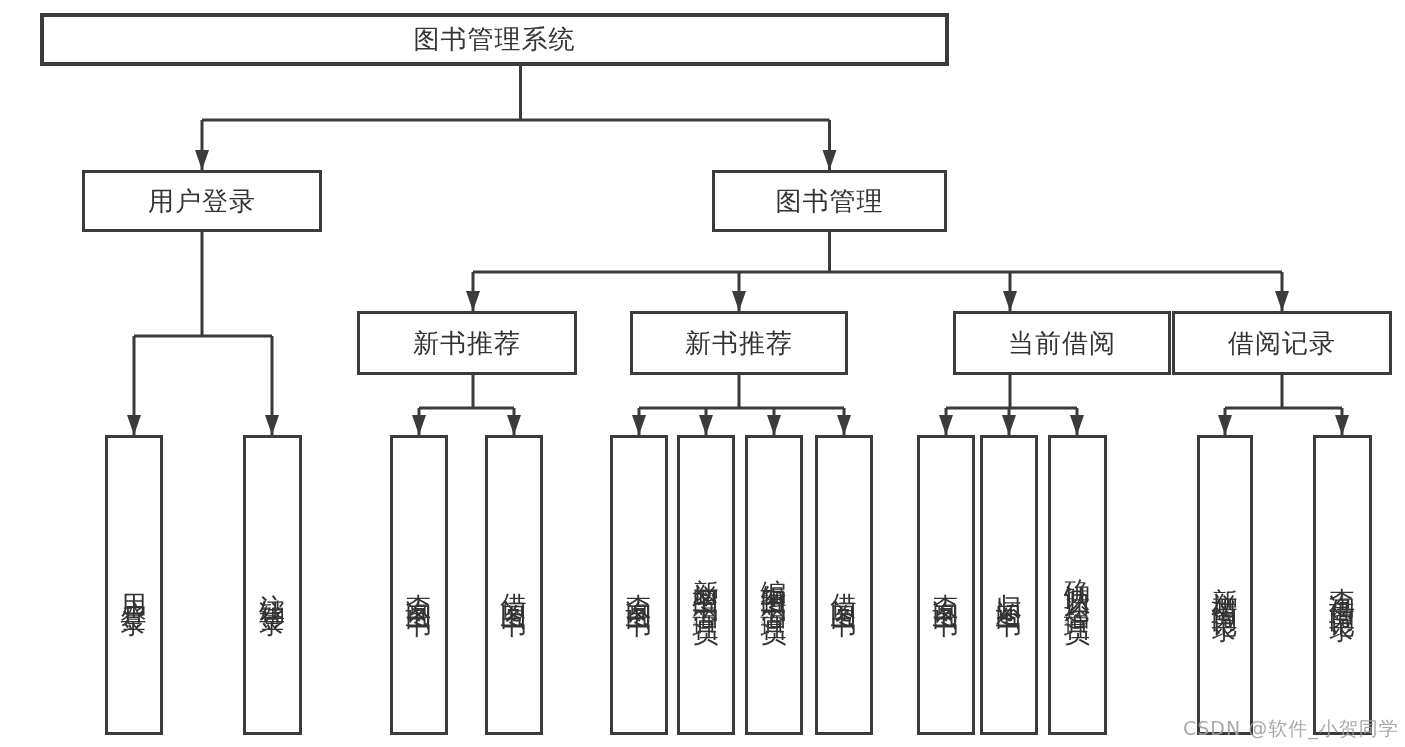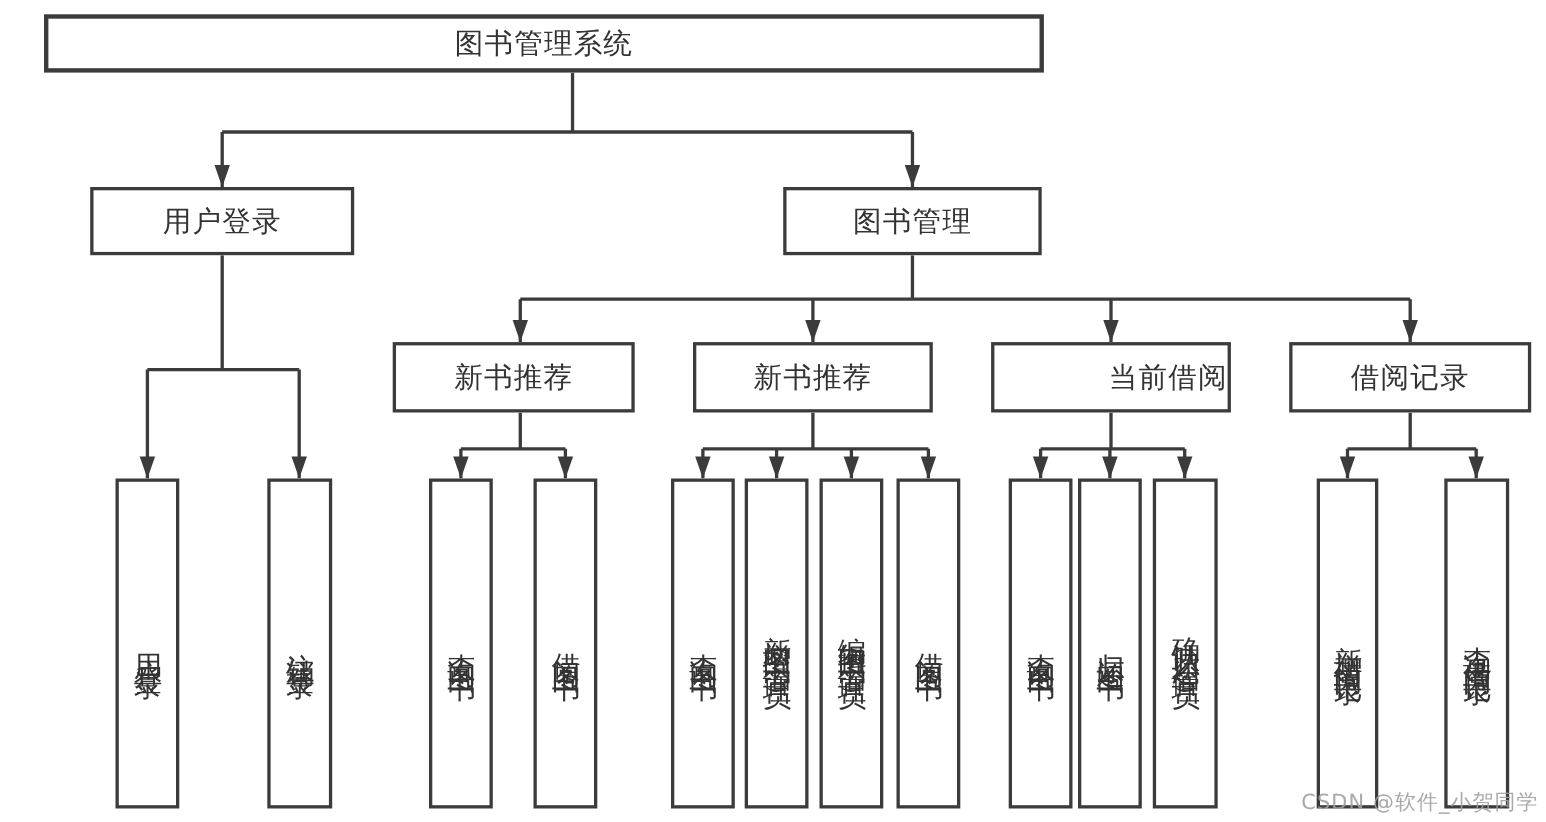--- a/index.html
+++ b/index.html
@@ -133,21 +133,21 @@
   <div class="node" style="left:712px; top:170px; width:235px; height:62px;">
     <span class="hlabel">图书管理</span>
   </div>
 
   <div class="node" style="left:357px; top:311px; width:220px; height:64px;">
     <span class="hlabel">新书推荐</span>
   </div>
   <div class="node" style="left:630px; top:311px; width:218px; height:64px;">
     <span class="hlabel">新书推荐</span>
   </div>
-  <div class="node" style="left:901px; top:311px; width:218px; height:64px;justify-content:flex-end;">
+  <div class="node" style="left:953px; top:311px; width:218px; height:64px;">
     <span class="hlabel">当前借阅</span>
   </div>
   <div class="node" style="left:1172px; top:311px; width:220px; height:64px;">
     <span class="hlabel">借阅记录</span>
   </div>
 
   <div class="node" style="left:105px; top:435px; width:58px; height:300px;">
     <span class="vlabel">用户登录</span>
   </div>
   <div class="node" style="left:243px; top:435px; width:59px; height:300px;">

